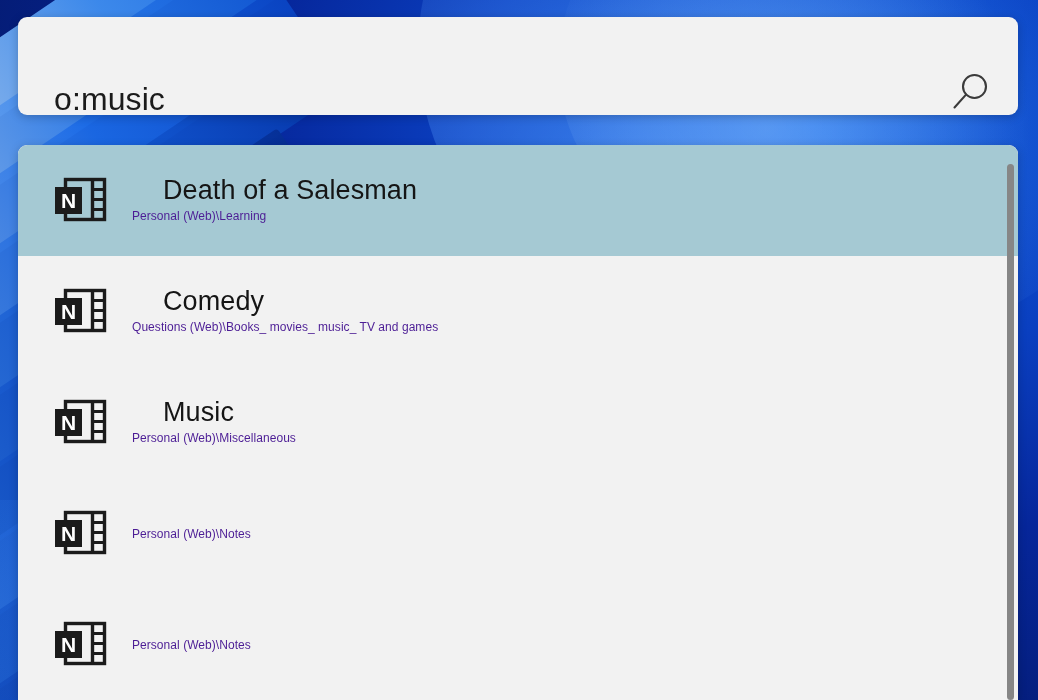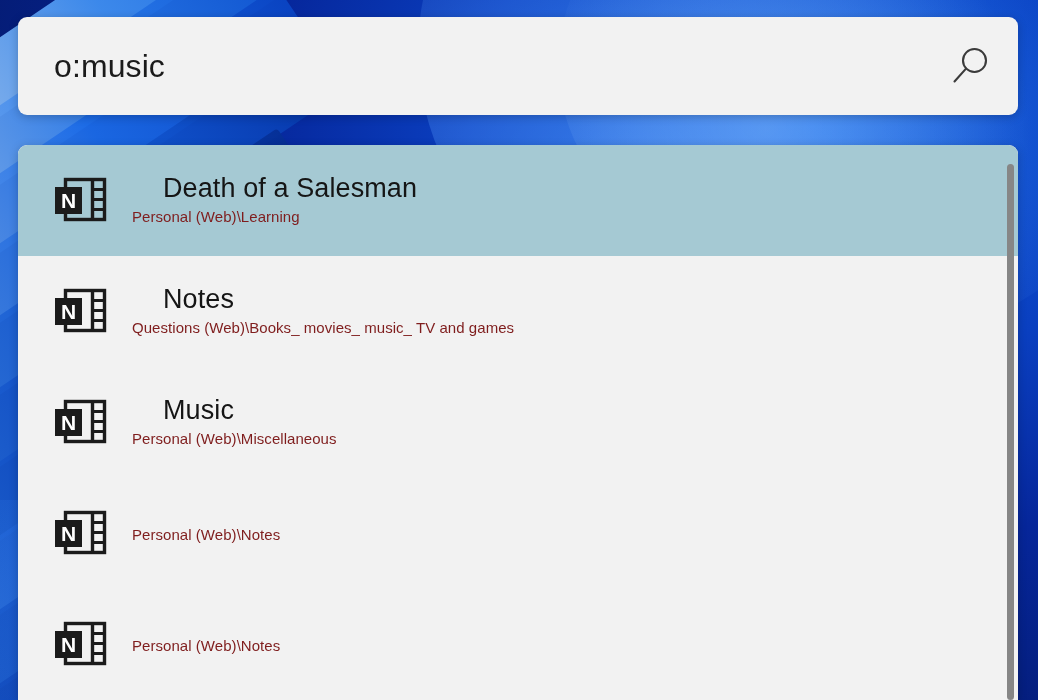--- a/index.html
+++ b/index.html
@@ -49,21 +49,21 @@
   .glow-bottom {
     position:absolute; left:0; bottom:-120px; width:1038px; height:320px;
     background:radial-gradient(ellipse at 38% 25%, rgba(60,140,250,.40), rgba(4,26,110,0) 68%);
   }
 
   
   #searchbox {
     position:absolute; left:18px; top:17px; width:1000px; height:98px;
     background:#f2f2f2; border-radius:9px;
     box-shadow:0 2px 10px rgba(0,0,0,.22);
-    display:flex; align-items:center;
+    display:flex; align-items:flex-end;
   }
   #search-text {
     flex:1; padding-left:36px;
     font-size:32px; font-weight:400; color:#1b1b1b;
     letter-spacing:.1px; line-height:1;
     white-space:nowrap; overflow:hidden;
   }
   #search-icon { width:96px; display:flex; align-items:center; justify-content:center; }
 
   
@@ -82,21 +82,21 @@
   .row:first-child { border-radius:9px 9px 0 0; }
 
   .row-icon { width:78px; flex:0 0 78px; display:flex; align-items:center; }
   .row-text { display:flex; flex-direction:column; justify-content:center; min-width:0; }
   .row-title {
     font-size:27px; font-weight:400; color:#151515;
     line-height:1.12; letter-spacing:.1px;
     white-space:nowrap; overflow:hidden;margin-left:31px;
   }
   .row-sub {
-    font-size:15px; font-weight:400; color:#7f1d1d;
+    font-size:12px; font-weight:400; color:#4c1d95;
     line-height:1.45; margin-top:3px; letter-spacing:.05px;
     white-space:nowrap; overflow:hidden;
   }
 
   
   #scrollbar-track {
     position:absolute; right:4px; top:19px; width:7px; height:536px;
     background:transparent;
   }
   #scrollbar-thumb {
@@ -165,21 +165,21 @@
 
     <line x1="38.5" y1="13.5" x2="50.5" y2="13.5" stroke="#1b1b1b" stroke-width="3.0"></line>
     <line x1="38.5" y1="23.5" x2="50.5" y2="23.5" stroke="#1b1b1b" stroke-width="3.0"></line>
     <line x1="38.5" y1="33.5" x2="50.5" y2="33.5" stroke="#1b1b1b" stroke-width="3.0"></line>
 
     <rect x="1" y="11" width="27" height="27" fill="#1b1b1b"></rect>
     <text x="14.5" y="31.5" font-family="'Liberation Sans', sans-serif" font-size="21" font-weight="bold" fill="#ffffff" text-anchor="middle">N</text>
   </svg>
 </div>
           <div class="row-text">
-            <div class="row-title">Notes</div>
+            <div class="row-title">Comedy</div>
             <div class="row-sub">Questions (Web)\Books_ movies_ music_ TV and games</div>
           </div>
         </div>
         <div class="row">
           <div class="row-icon">
   <svg width="54" height="50" viewBox="0 0 54 50" aria-hidden="true">
 
     <rect x="11.5" y="3.5" width="39" height="40" fill="none" stroke="#1b1b1b" stroke-width="3.4"></rect>
 
     <line x1="38.5" y1="3.5" x2="38.5" y2="43.5" stroke="#1b1b1b" stroke-width="3.4"></line>

